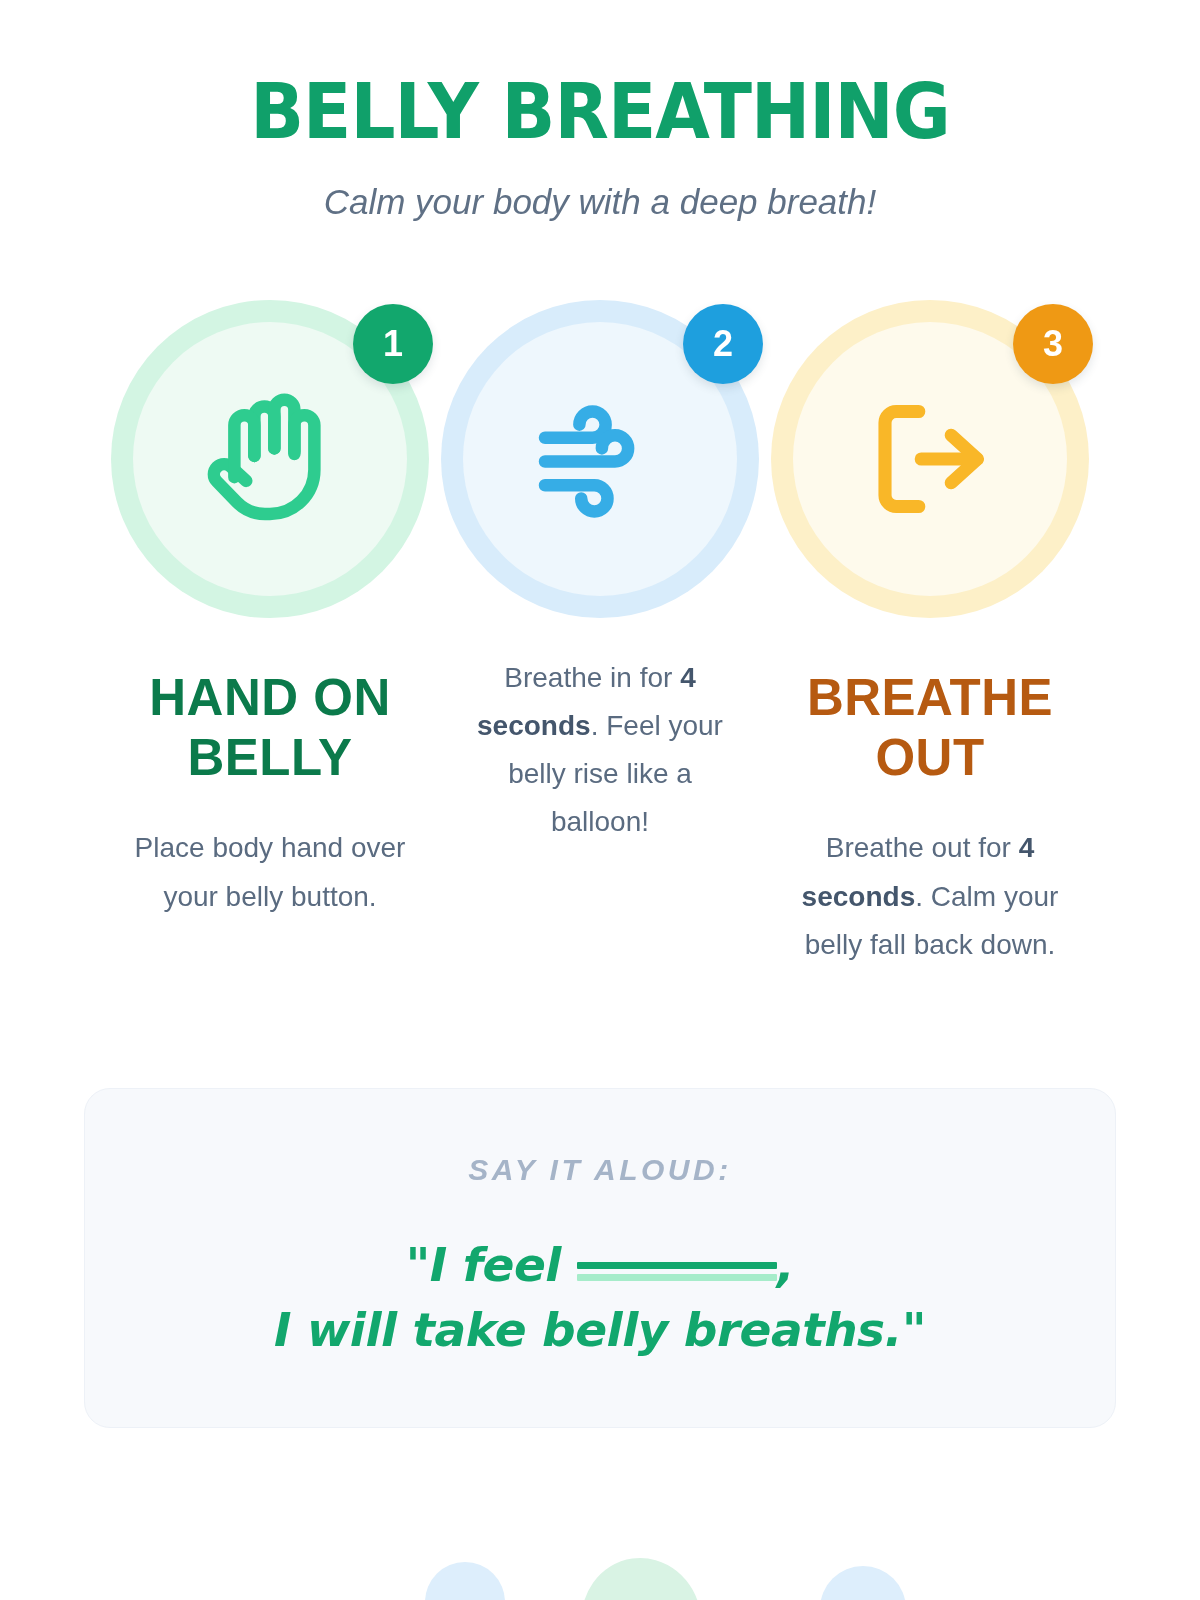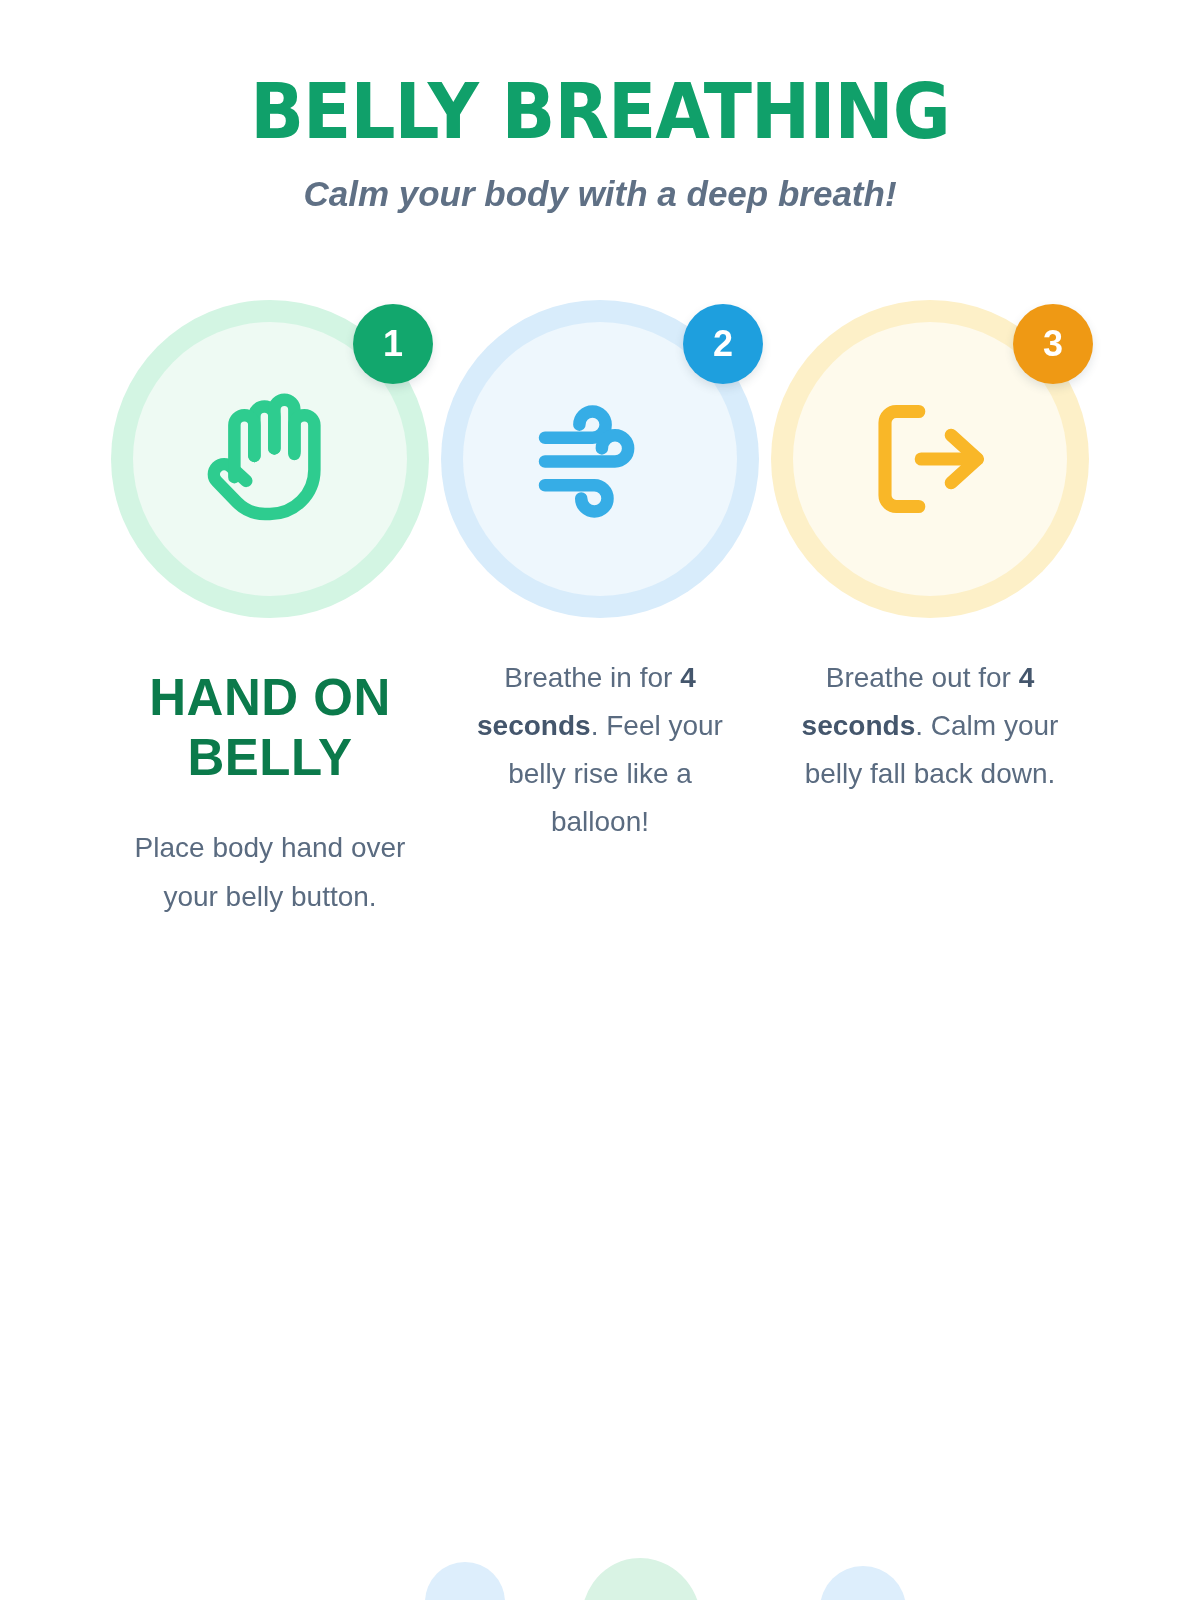--- a/index.html
+++ b/index.html
@@ -70,24 +70,24 @@
   .main-title {
     font-family: "DejaVu Sans", sans-serif;
     font-size: 76px;
     line-height: 1.0;
     font-weight: 700;
     letter-spacing: -1px;
     color: #10a06a;
     transform: scaleX(0.93);
   }
   .subtitle {
-    margin-top: 24px;
+    margin-top: 32px;
     font-size: 35px;
     font-style: italic;
-    font-weight: 700;
+    font-weight: 400;
     color: #5f7085;
     letter-spacing: 0px;
   }
 
   
   .steps {
     position: absolute;
     top: 300px;
     left: 0;
     width: 1200px;
@@ -286,27 +286,35 @@
         <div class="circle-inner" style="background:#fefaec;"></div>
         <div class="step-icon">
           <svg viewBox="0 0 24 24" fill="none" stroke="#f9b728" stroke-width="2.1" stroke-linecap="round" stroke-linejoin="round">
             <path d="M10.2 4.4H6.6A1.8 1.8 0 0 0 4.8 6.2v11.6a1.8 1.8 0 0 0 1.8 1.8h3.6"></path>
             <path d="M15.4 8.2 19.6 12l-4.2 3.8"></path>
             <path d="M10.6 12h8.9"></path>
           </svg>
         </div>
         <div class="badge" style="background:#ef9914;">3</div>
       </div>
+      <div class="step-heading" style="color:#b65a11;">BREATHE OUT</div>
       <div class="step-body">
         <span>Breathe out for </span><b>4 seconds</b><span>. Calm your belly fall back down.</span>
       </div>
     </div>
 
   </div>
 
+  <div class="affirm-card">
+    <div class="affirm-label">SAY IT ALOUD:</div>
+    <div class="affirm-quote">
+      <span><span>"I feel </span><span class="blank"><span class="blank-rule"></span><span class="blank-rule-soft"></span></span><span>,</span></span><br>
+      <span>I will take belly breaths."</span>
+    </div>
+  </div>
 
   <div class="deco-layer">
     <div class="deco-blob-blue-left"></div>
     <div class="deco-blob-mint"></div>
     <div class="deco-blob-blue-right"></div>
   </div>
 
 </div>
 
 </body></html>

